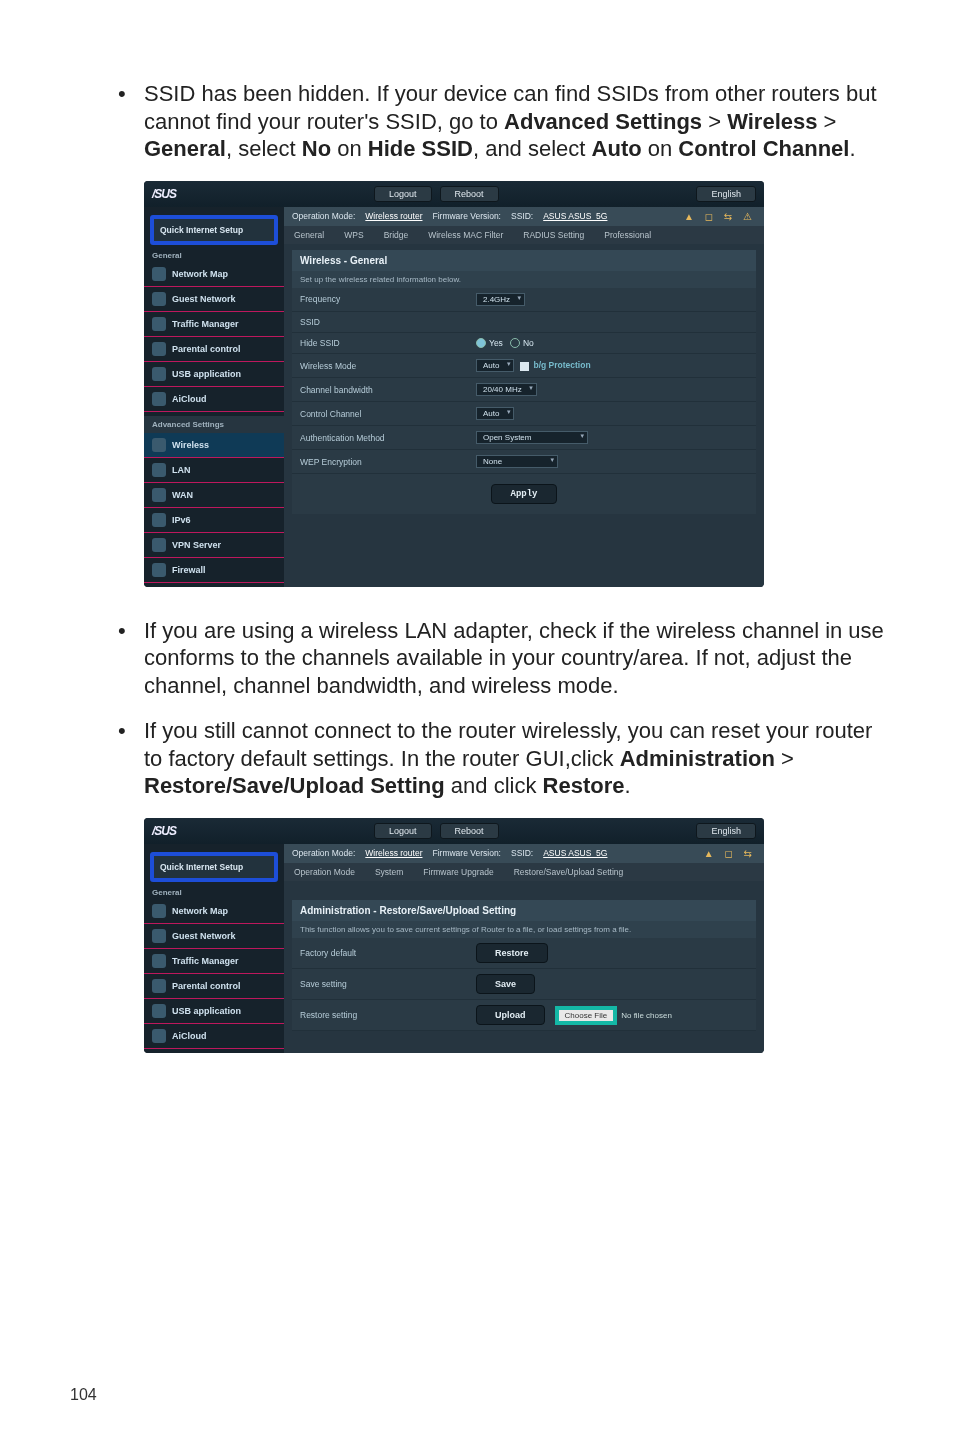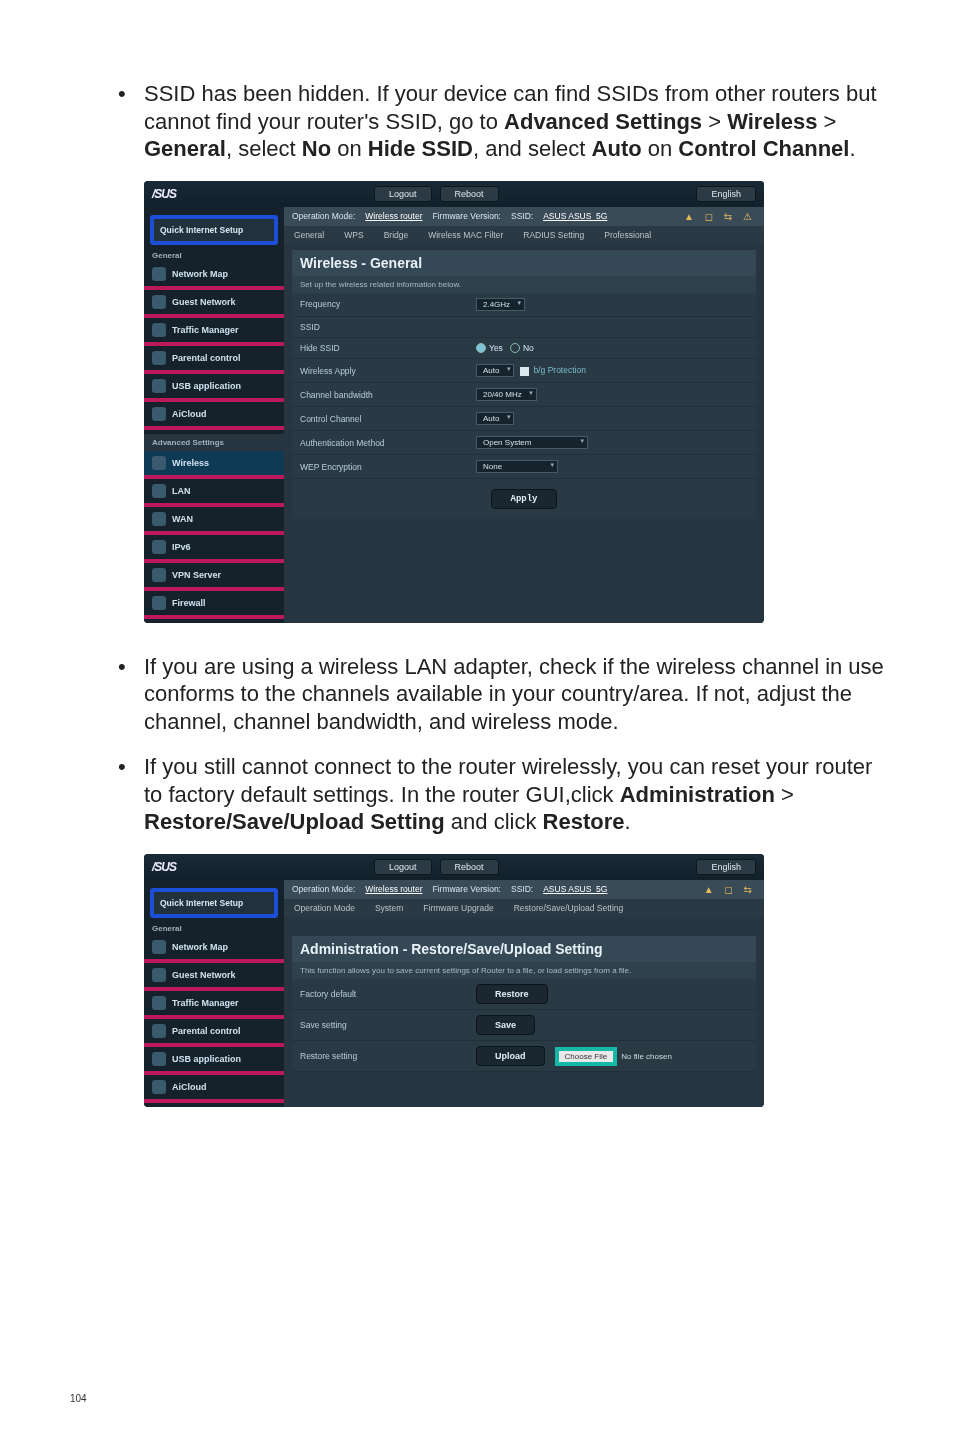--- a/index.html
+++ b/index.html
@@ -94,21 +94,21 @@
     font-weight: bold;
   }
   .side-item {
     display: flex;
     align-items: center;
     gap: 6px;
     padding: 5px 8px;
     color: #cfe1ee;
     font-size: 9px;
     font-weight: bold;
-    border-bottom: 4px solid #be185d;
+    border-bottom: 1px solid #be185d;
   }
   .side-item.sel { background: #0f3a56; }
   .side-icon {
     width: 14px; height: 14px;
     background: #3a5a6e;
     border-radius: 3px;
     display: inline-block;
   }
   .qis {
     background: #22323d;
@@ -123,21 +123,21 @@
   .main {
     flex: 1;
     background: #263540;
     padding: 8px;
   }
   .panel-title {
     background: #344855;
     color: #e8f1f7;
     padding: 5px 8px;
     font-weight: bold;
-    font-size: 14px;
+    font-size: 10px;
   }
   .panel-sub {
     background: #2f414d;
     color: #a8bac6;
     font-size: 8px;
     padding: 4px 8px;
   }
   .form-row {
     display: flex;
     align-items: center;
@@ -221,21 +221,21 @@
     font-size: 8px;
     padding: 1px 6px;
     display: inline-block;
     margin-left: 10px;
   }
   .file-txt { font-size: 8px; color: #cdd; margin-left: 4px;}
   .page-num {
     position: absolute;
     bottom: 34px;
     left: 70px;
-    font-size: 10px;
+    font-size: 16px;
     color: #333;
   }
 </style>
 </head>
 <body>
 
 <div class="page">
   <ul class="body-list">
     <li>
       <span>SSID has been hidden. If your device can find SSIDs from other routers but cannot find your router's SSID, go to </span><b>Advanced Settings</b><span> &gt; </span><b>Wireless</b><span> &gt; </span><b>General</b><span>, select </span><b>No</b><span> on </span><b>Hide SSID</b><span>, and select </span><b>Auto</b><span> on </span><b>Control Channel</b><span>.</span>
@@ -329,22 +329,22 @@
             <div class="form-val"><span class="sel-box">2.4GHz</span></div>
           </div>
         <div class="form-row">
             <div class="form-label">SSID</div>
           </div>
         <div class="form-row">
             <div class="form-label">Hide SSID</div>
             <div class="form-val"><span class="radio-dot on"></span><span>Yes</span> &nbsp; <span class="radio-dot"></span><span>No</span></div>
           </div>
         <div class="form-row">
-            <div class="form-label">Wireless Apply</div>
-            <div class="form-val"><span class="sel-box">Auto</span><span class="chk"></span><span style="color:#7bc;">b/g Protection</span></div>
+            <div class="form-label">Wireless Mode</div>
+            <div class="form-val"><span class="sel-box">Auto</span><span class="chk"></span><span style="color:#7bc;font-weight:bold;">b/g Protection</span></div>
           </div>
         <div class="form-row">
             <div class="form-label">Channel bandwidth</div>
             <div class="form-val"><span class="sel-box">20/40 MHz</span></div>
           </div>
         <div class="form-row">
             <div class="form-label">Control Channel</div>
             <div class="form-val"><span class="sel-box">Auto</span></div>
           </div>
         <div class="form-row">

